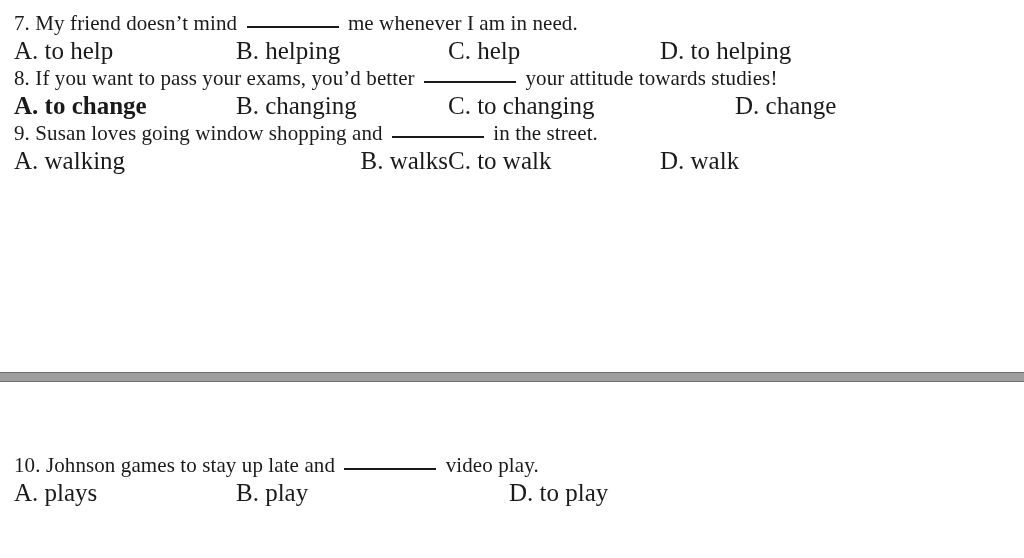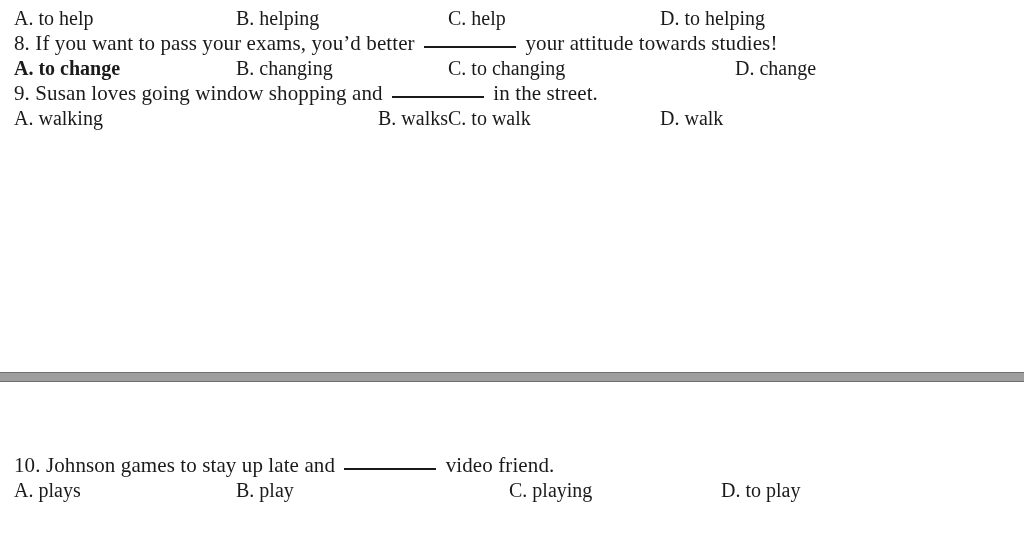--- a/index.html
+++ b/index.html
@@ -53,21 +53,21 @@
   }
   .blank {
     display: inline-block;
     width: 92px;
     border-bottom: 2px solid #1a1a1a;
     vertical-align: 2px;
     margin: 0 4px;
     height: 14px;
   }
   .options {
-    font-size: 20px;
+    font-size: 25px;
     line-height: 1.0;
     margin: 0 0 4px 0;
     display: flex;
     white-space: nowrap;
   }
   .options .opt {
     display: block;
   }
   .q7 { margin-top: 4px; }
   .q7-opts .opt:nth-child(1) { width: 222px; }
@@ -92,20 +92,26 @@
   .q-row { margin-bottom: 2px; }
 </style>
 </head>
 <body>
 
 <div class="page">
 
   <div class="page-section section-top">
 
     <div class="q-row">
+      <p class="question q7">
+        <span class="q-text">7.</span>
+        <span class="q-text">My friend doesn’t mind</span>
+        <span class="blank"></span>
+        <span class="q-text">me whenever I am in need.</span>
+      </p>
       <div class="options q7-opts">
         <span class="opt">A. to help</span>
         <span class="opt">B. helping</span>
         <span class="opt">C. help</span>
         <span class="opt">D. to helping</span>
       </div>
     </div>
 
     <div class="q-row">
       <p class="question">
@@ -141,24 +147,23 @@
   </div>
 
   <div class="page-break"></div>
 
   <div class="page-section section-bottom">
     <div class="q-row">
       <p class="question">
         <span class="q-text">10.</span>
         <span class="q-text">Johnson games to stay up late and</span>
         <span class="blank"></span>
-        <span class="q-text">video friend.</span>
+        <span class="q-text">video play.</span>
       </p>
       <div class="options q10-opts">
         <span class="opt">A. plays</span>
         <span class="opt">B. play</span>
-        <span class="opt">C. playing</span>
         <span class="opt">D. to play</span>
       </div>
     </div>
   </div>
 
 </div>
 
 </body></html>

